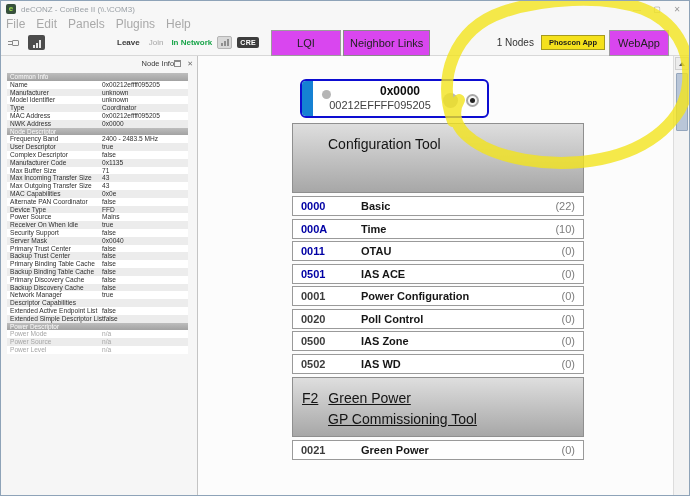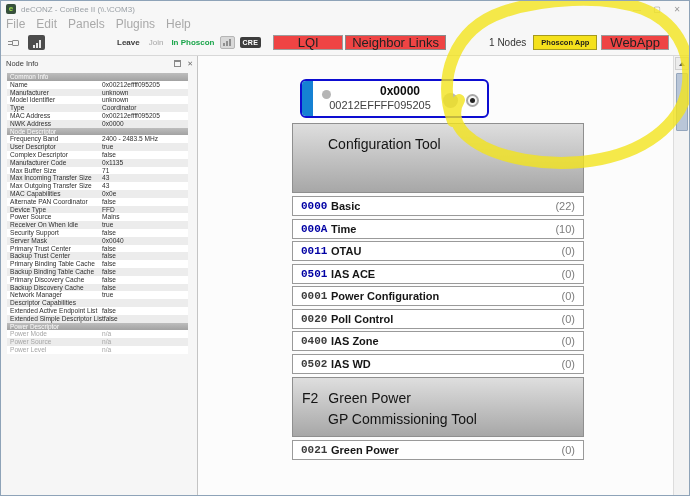--- a/index.html
+++ b/index.html
@@ -29,33 +29,33 @@
   .tb-signal i { display:block; width:2px; background:#e8e8e8; }
   .lbl { font-size:8px; }
   .leave { margin-left:72px; color:#3a3a3a; font-weight:bold; }
   .join { margin-left:9px; color:#a5a5a5; }
   .innet { margin-left:8px; font-weight:bold; }
   .tb-bars-btn { width:15px; height:13px; background:#d9d9d9; border:1px solid #b5b5b5; border-radius:2px;
                  margin-left:5px; display:flex; align-items:flex-end; justify-content:center; gap:1px; padding-bottom:2px; }
   .tb-bars-btn i { display:block; width:2px; background:#8f8f8f; }
   .cre-badge { margin-left:5px; background:#3d3d3d; color:#fff; font-size:7px; font-weight:bold;
                padding:2px 3px; border-radius:2px; letter-spacing:.3px; }
-  .tb-btn { height:15px; background:#ef4444; border:1px solid #9c9c9c; font-size:13px; color:#222;
+  .tb-btn { height:26px; background:#d946ef; border:1px solid #9c9c9c; font-size:11px; color:#222;
             display:flex; align-items:center; justify-content:center; }
   .lqi-btn { width:70px; margin-left:12px; }
   .nl-btn { padding:0 6px; margin-left:2px; border-color:#8a8a8a; }
   .tb-right { margin-left:auto; display:flex; align-items:center; margin-right:20px; }
   .nodes-count { font-size:10px; color:#333; margin-right:7px; }
   .phoscon-btn { padding:0 7px; height:15px; border:1px solid #a59a20; font-size:7.5px; font-weight:bold; color:#1c1c1c; }
   .webapp-btn { padding:0 8px; margin-left:4px; }
   
   .main { display:flex; height:441px; }
   .left-panel { width:197px; background:#f6f6f6; border-right:1px solid #c4c4c4; }
   .panel-titlebar { height:14px; display:flex; align-items:center; padding:0 4px 0 5px; }
-  .panel-title { font-size:7.5px; color:#3a3a3a; flex:1; }
+  .panel-title { font-size:7.5px; color:#3a3a3a; flex:1;text-align:right; }
   .float-icon { width:7px; height:7px; border:1px solid #8a8a8a; border-top-width:2px; margin-right:6px; }
   .close-icon { font-size:7px; color:#6f6f6f; line-height:7px; }
   .ni-table { margin:3px 0 0 6px; width:181px; }
   .ni-header { height:7.8px; background:linear-gradient(#bdbdbd,#a2a2a2); color:#fdfdfd;
                font-size:6.4px; line-height:7.8px; padding-left:3px; }
   .ni-row { height:7.8px; display:flex; white-space:nowrap; background:#fff; }
   .ni-row.alt { background:#ececec; }
   .ni-label { font-size:6.6px; line-height:7.8px; color:#2e2e2e; min-width:95px; padding-left:3px; }
   .ni-value { font-size:6.6px; line-height:7.8px; color:#2e2e2e; }
   .ni-row.muted .ni-label, .ni-row.muted .ni-value { color:#a6a6a6; }
@@ -69,29 +69,29 @@
   .nw-mac { position:absolute; left:11px; right:40px; top:18px; text-align:center; font-size:11px; color:#3f3f3f; }
   .nw-c1 { position:absolute; right:29px; top:12px; width:15px; height:15px; border-radius:50%; background:#b8b8b8; }
   .nw-c2 { position:absolute; right:8px; top:13px; width:13px; height:13px; border-radius:50%;
            background:#f6f6f6; border:2px solid #a8a8a8; }
   .nw-c2 i { position:absolute; left:50%; top:50%; width:5px; height:5px; margin:-2.5px 0 0 -2.5px;
              border-radius:50%; background:#222; }
   
   .cluster-list { position:absolute; left:94px; top:67px; width:292px; }
   .ep-header { background:linear-gradient(#dedede,#a7a7a7); border:1px solid #8f8f8f;
                padding:10px 0 0 9px; color:#141414; }
-  .ep-h-0 { height:70px; } .ep-h-1 { height:60px; }
+  .ep-h-0 { height:70px; } .ep-h-1 { height:60px;text-decoration:underline; }
   .ep-line1 { font-size:14px; line-height:21px; }
   .ep-id { margin-right:10px; } .ep-name { }
   .ep-line2 { font-size:14px; line-height:21px; margin-left:26px; }
   .cl-row { height:20px; margin-top:2.5px; background:#fff; border:1px solid #9a9a9a;
             display:flex; align-items:center; font-size:11px; }
   .cl-row + .ep-header { margin-top:3px; }
   .ep-header + .cl-row { margin-top:3px; }
-  .cl-id { width:30px; margin-left:8px; font-weight:bold;font-family:Liberation Mono, monospace; }
+  .cl-id { width:60px; margin-left:8px; font-weight:bold; }
   .cl-id.server { color:#0000a4; }
   .cl-id.client { color:#3c3c3c; }
   .cl-name { font-weight:bold; color:#161616; }
   .cl-count { margin-left:auto; margin-right:8px; color:#7c7c7c; }
   
   .scrollbar { width:16px; background:#f3f3f3; border-left:1px solid #dcdcdc; display:flex; flex-direction:column; align-items:center; }
   .sb-up { width:14px; height:13px; background:#ececec; border:1px solid #cfcfcf; margin-top:1px;
            display:flex; align-items:center; justify-content:center; }
   .sb-up i { width:0; height:0; border-left:3px solid transparent; border-right:3px solid transparent;
              border-bottom:4px solid #555; }
@@ -124,21 +124,21 @@
       <i class="pin1"></i>
       <i class="pin2"></i>
     </span>
   <span class="tb-signal">
       <i style="height:3px"></i>
       <i style="height:5px"></i>
       <i style="height:8px"></i>
     </span>
   <span class="lbl leave">Leave</span>
   <span class="lbl join">Join</span>
-  <span class="lbl innet" id="innet" style="color: rgb(25, 165, 74);">In Phoscon</span>
+  <span class="lbl innet" id="innet" style="color: rgb(25, 165, 74);">In Network</span>
   <span class="tb-bars-btn">
       <i style="height:3px"></i>
       <i style="height:5px"></i>
       <i style="height:7px"></i>
     </span>
   <span class="cre-badge">CRE</span>
   <span class="tb-btn lqi-btn">LQI</span>
   <span class="tb-btn nl-btn">Neighbor Links</span>
   <span class="tb-right">
     <span class="nodes-count">1 Nodes</span>
@@ -333,21 +333,21 @@
           <span class="cl-id client">0001</span>
           <span class="cl-name">Power Configuration</span>
           <span class="cl-count">(0)</span>
         </div>
         <div class="cl-row">
           <span class="cl-id client">0020</span>
           <span class="cl-name">Poll Control</span>
           <span class="cl-count">(0)</span>
         </div>
         <div class="cl-row">
-          <span class="cl-id client">0400</span>
+          <span class="cl-id client">0500</span>
           <span class="cl-name">IAS Zone</span>
           <span class="cl-count">(0)</span>
         </div>
         <div class="cl-row">
           <span class="cl-id client">0502</span>
           <span class="cl-name">IAS WD</span>
           <span class="cl-count">(0)</span>
         </div>
         <div class="ep-header ep-h-1">
           <div class="ep-line1"><span class="ep-id">F2</span><span class="ep-name">Green Power</span></div>

